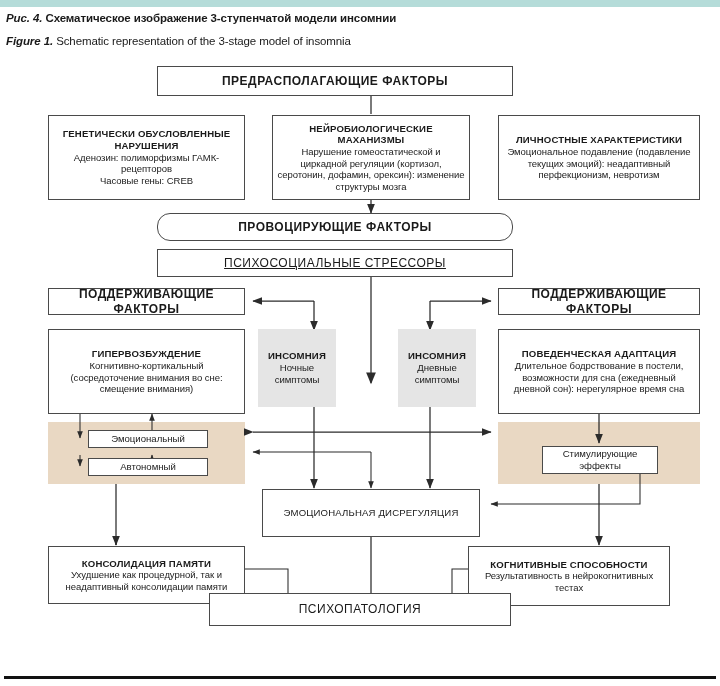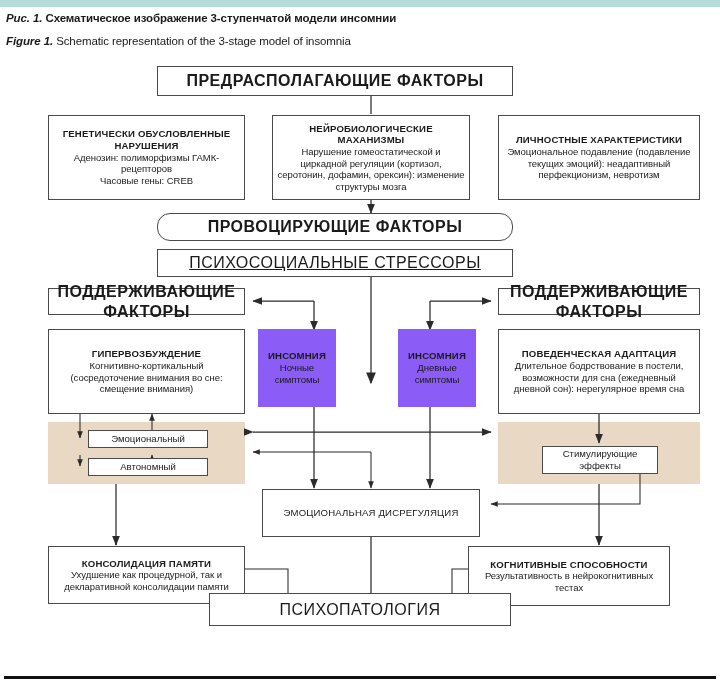--- a/index.html
+++ b/index.html
@@ -75,25 +75,25 @@
     font-size: 9.6px;
     letter-spacing: 0.15px;
     text-transform: uppercase;
   }
   .box .bdy {
     font-size: 9.5px;
     font-weight: normal;
     letter-spacing: -0.05px;
   }
   .banner .hdr {
-    font-size: 16px;
+    font-size: 12px;
     letter-spacing: 0.5px;
   }
   .teal {
-    background: #8b5cf6;
+    background: #e5e5e5;
     border: none;
   }
   .teal .hdr { font-size: 9.6px; }
   .teal .bdy { font-size: 9.6px; }
   .plain-small {
     font-size: 9.6px;
     font-weight: normal;
   }
 
   
@@ -110,21 +110,21 @@
     pointer-events: none;
   }
 </style>
 </head>
 <body>
 
 <div id="page">
 
   <div class="top-band"></div>
 
-  <div class="caption-ru"><span class="lead">Рис. 1.</span><span> Схематическое изображение 3-ступенчатой модели инсомнии</span></div>
+  <div class="caption-ru"><span class="lead">Рис. 4.</span><span> Схематическое изображение 3-ступенчатой модели инсомнии</span></div>
 
   <div class="caption-en"><span class="lead">Figure 1.</span><span> Schematic representation of the 3-stage model of insomnia</span></div>
 
   <div class="beige-band" style="left:48px; top:422px; width:197px; height:62px;"></div>
   <div class="beige-band" style="left:498px; top:422px; width:202px; height:62px;"></div>
 
   <svg id="wires" viewBox="0 0 720 686">
     <defs>
       <marker id="ah" markerWidth="9" markerHeight="9" refX="7.5" refY="3.2" orient="auto">
         <path d="M0,0 L8,3.2 L0,6.4 z" fill="#2b2b2b"></path>
@@ -251,21 +251,21 @@
   <div class="box" style="left:542px; top:446px; width:116px; height:28px;">
     <div class="plain-small">Стимулирующие эффекты</div>
   </div>
 
   <div class="box" style="left:262px; top:489px; width:218px; height:48px;">
     <div class="hdr" style="font-weight:normal;">ЭМОЦИОНАЛЬНАЯ ДИСРЕГУЛЯЦИЯ</div>
   </div>
 
   <div class="box" style="left:48px; top:546px; width:197px; height:58px;">
     <div class="hdr">КОНСОЛИДАЦИЯ ПАМЯТИ</div>
-    <div class="bdy">Ухудшение как процедурной, так и декларативной консолидации памяти</div>
+    <div class="bdy">Ухудшение как процедурной, так и неадаптивный консолидации памяти</div>
   </div>
 
   <div class="box" style="left:468px; top:546px; width:202px; height:60px;">
     <div class="hdr">КОГНИТИВНЫЕ СПОСОБНОСТИ</div>
     <div class="bdy">Результативность в нейрокогнитивных тестах</div>
   </div>
 
   <div class="box banner" style="left:209px; top:593px; width:302px; height:33px;">
     <div class="hdr" style="font-weight:normal;">ПСИХОПАТОЛОГИЯ</div>
   </div>

